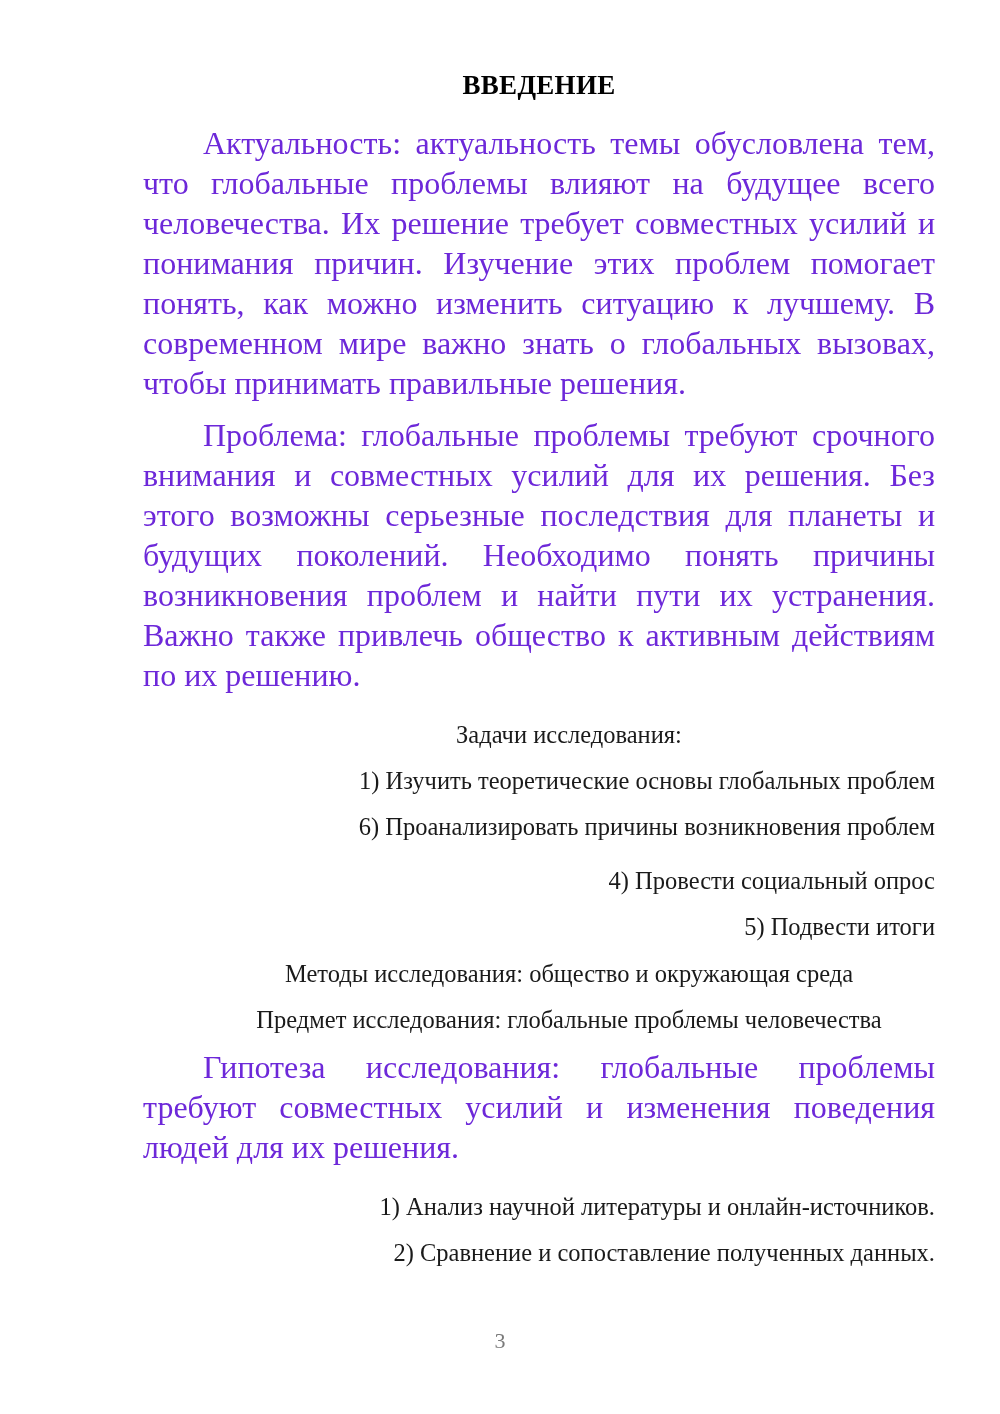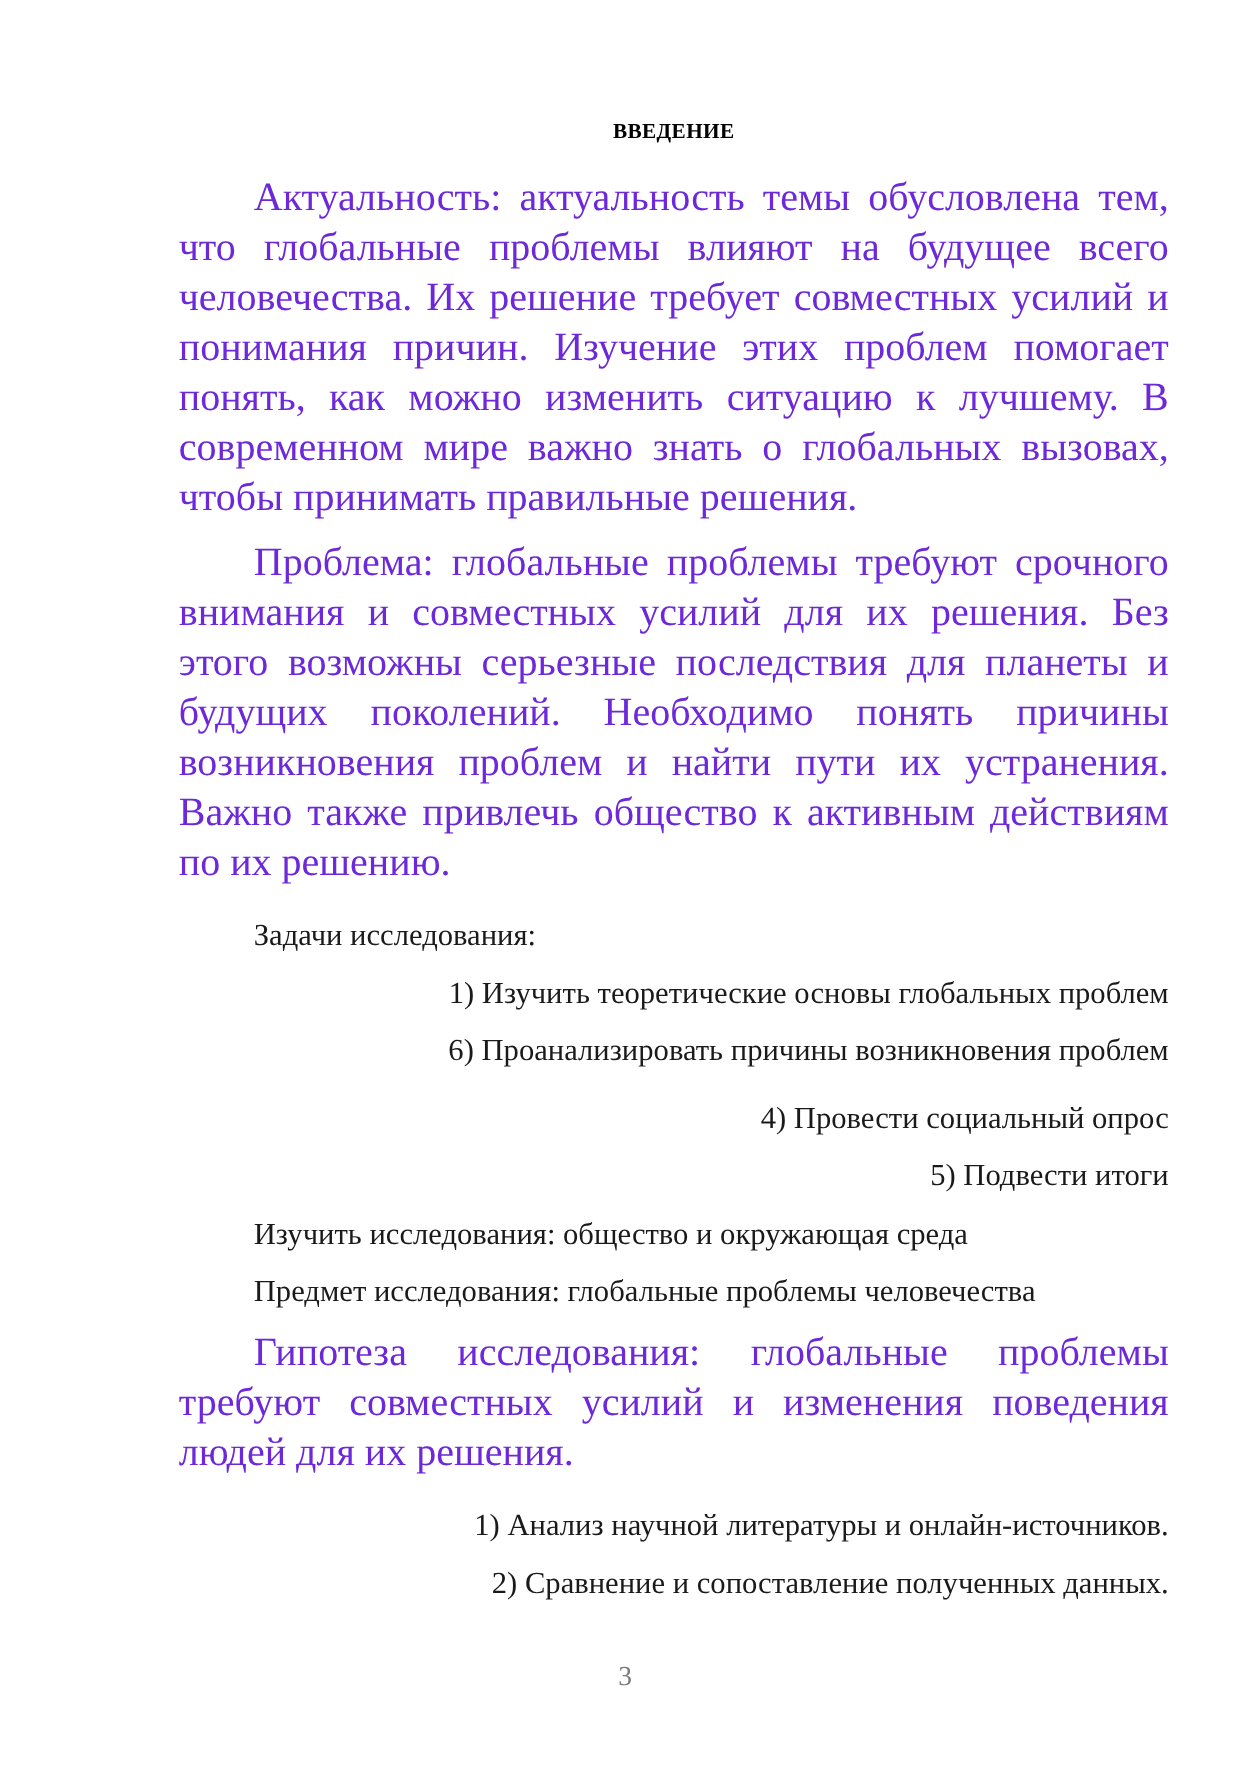--- a/index.html
+++ b/index.html
@@ -22,26 +22,26 @@
   }
 
   .content {
     position: absolute;
     left: 143px;
     top: 0;
     width: 792px;
   }
 
   .doc-title {
-    font-size: 17px;
+    font-size: 27px;
     font-weight: bold;
     text-align: center;
     letter-spacing: 0.3px;
     margin: 0;
-    padding-top: 95px;
+    padding-top: 69px;
     line-height: 1.2;
     color: #000000;
   }
 
   .body-block {
     margin-top: 22px;
   }
 
   p.para {
     font-size: 32px;
@@ -51,21 +51,21 @@
     margin: 0 0 4px 0;
     text-indent: 60px;
     color: #6d28d9;
     hyphens: none;
   }
 
   
   p.lead {
     font-size: 24.5px;
     line-height: 38px;
-    text-align: left;
+    text-align: center;
     margin: 0;
     text-indent: 60px;
     color: #1a1a1a;
   }
 
   
   p.list-item {
     font-size: 24.5px;
     line-height: 38px;
     text-align: right;
@@ -122,21 +122,21 @@
 
       <div class="gap-sm"></div>
 
       <p class="list-item">4) Провести социальный опрос</p>
       <div class="gap-sm"></div>
 
       <p class="list-item">5) Подвести итоги</p>
 
       <div class="gap-md"></div>
 
-      <p class="lead">Изучить исследования: общество и окружающая среда</p>
+      <p class="lead">Методы исследования: общество и окружающая среда</p>
 
       <div class="gap-sm"></div>
 
       <p class="lead">Предмет исследования: глобальные проблемы человечества</p>
 
       <div class="gap-sm"></div>
 
       <p class="para">Гипотеза исследования: глобальные проблемы требуют совместных усилий и изменения поведения людей для их решения.</p>
 
       <div class="gap-md"></div>

